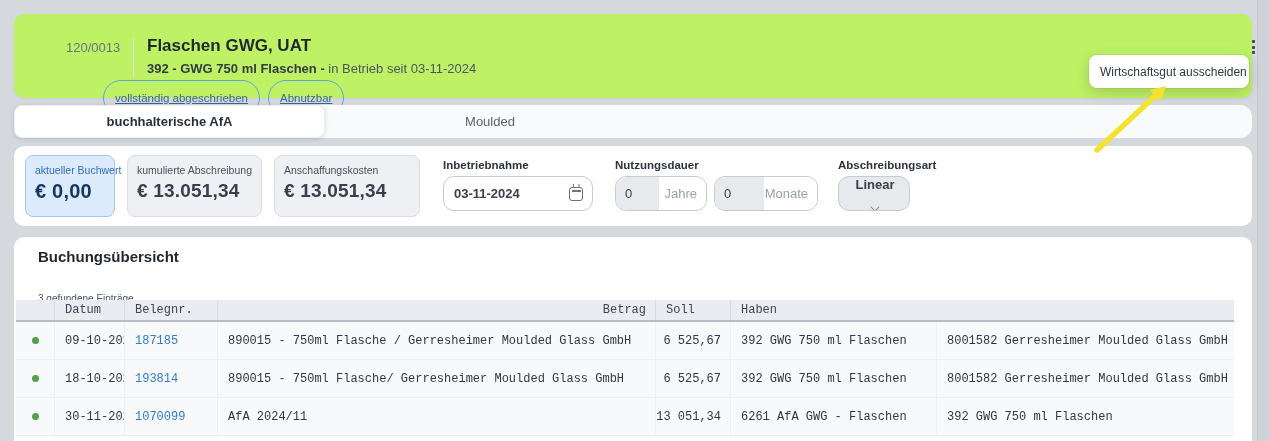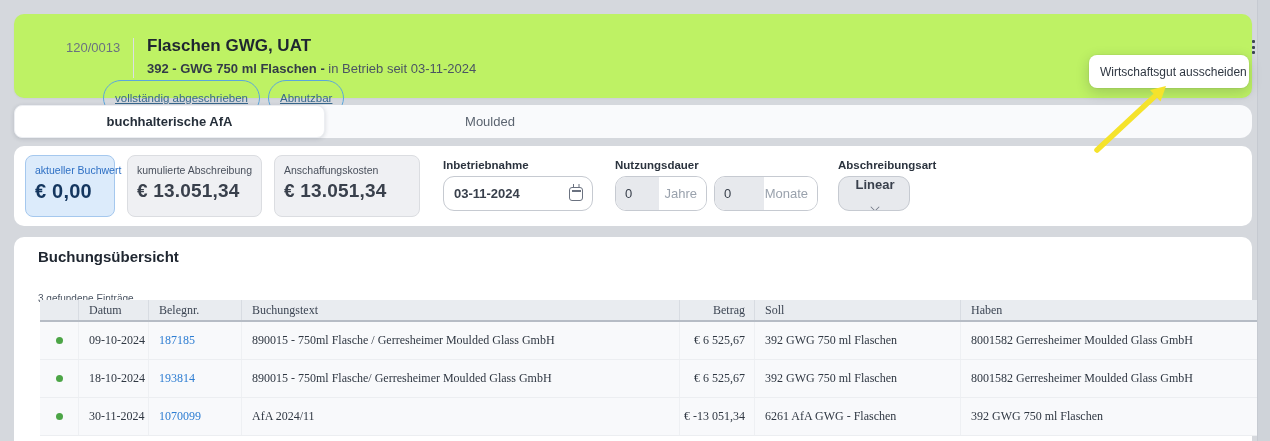--- a/index.html
+++ b/index.html
@@ -74,21 +74,21 @@
   #months-input { left:700px; width:104px; }
   #method-select { left:824px; width:72px; background:#e7e9ed; justify-content:space-between; padding:0 8px 0 10px; cursor:pointer;flex-direction:column; }
   #method-select .value { font-size:13px; font-weight:600; color:#39404c; }
   .chev { width:8px; height:8px; position:relative; }
   .chev:before { content:""; position:absolute; left:0; top:1px; width:7px; height:7px; border-right:1.6px solid #6b7280; border-bottom:1.6px solid #6b7280; transform:rotate(45deg) scale(.8); }
 
   
   #bookings-card { left:14px; top:237px; width:1238px; height:218px; }
   #bookings-title { position:absolute; left:24px; top:11px; font-size:15px; font-weight:700; color:#1f2630; }
   #bookings-count { position:absolute; left:24px; top:56px; font-size:10px; color:#4b5563; }
-  #bookings-table { position:absolute; left:26px; top:63px; width:1218px; font-family:Liberation Serif, serif; font-size:12px; }
+  #bookings-table { position:absolute; left:2px; top:63px; width:1218px; font-family:Liberation Mono, monospace; font-size:12px; }
   .t-row { display:grid; grid-template-columns:38px 70px 93px 438px 75px 206px 1fr; align-items:center; }
   .t-head { height:22px; background:#e9ecf0; border-bottom:2px solid #b6bcc5; color:#3c4553; }
   .t-head > div { padding-left:10px; border-left:1px solid #d8dce2; height:100%; display:flex; align-items:center; white-space:nowrap; overflow:hidden; }
   .t-head > div:first-child { border-left:none; }
   .t-body-row { height:38px; background:#f8f9fb; border-bottom:1px solid #eceef1; color:#2f3742; }
   .t-body-row > div { padding-left:10px; border-left:1px solid #eef0f3; height:100%; display:flex; align-items:center; white-space:nowrap; overflow:hidden; }
   .t-body-row > div:first-child { border-left:none; justify-content:center; padding-left:0; }
   .cell-right { justify-content:flex-end !important; padding-right:9px !important; padding-left:0 !important; }
   .status-dot { width:7px; height:7px; border-radius:50%; background:#4ca546; }
   .doc-link { color:#2d7dd2; cursor:pointer; }
@@ -168,21 +168,20 @@
 
 <div class="card" id="bookings-card">
   <div id="bookings-title">Buchungsübersicht</div>
   <div id="bookings-count">3 gefundene Einträge</div>
 
   <div id="bookings-table">
     <div class="t-row t-head">
       <div></div>
       <div>Datum</div>
       <div>Belegnr.</div>
-      <div>Buchungstext</div>
       <div class="cell-right">Betrag</div>
       <div>Soll</div>
       <div>Haben</div>
     </div>
 
     <div class="t-row t-body-row">
       <div>
           <span class="status-dot"></span>
         </div>
       <div>09-10-2024</div>

